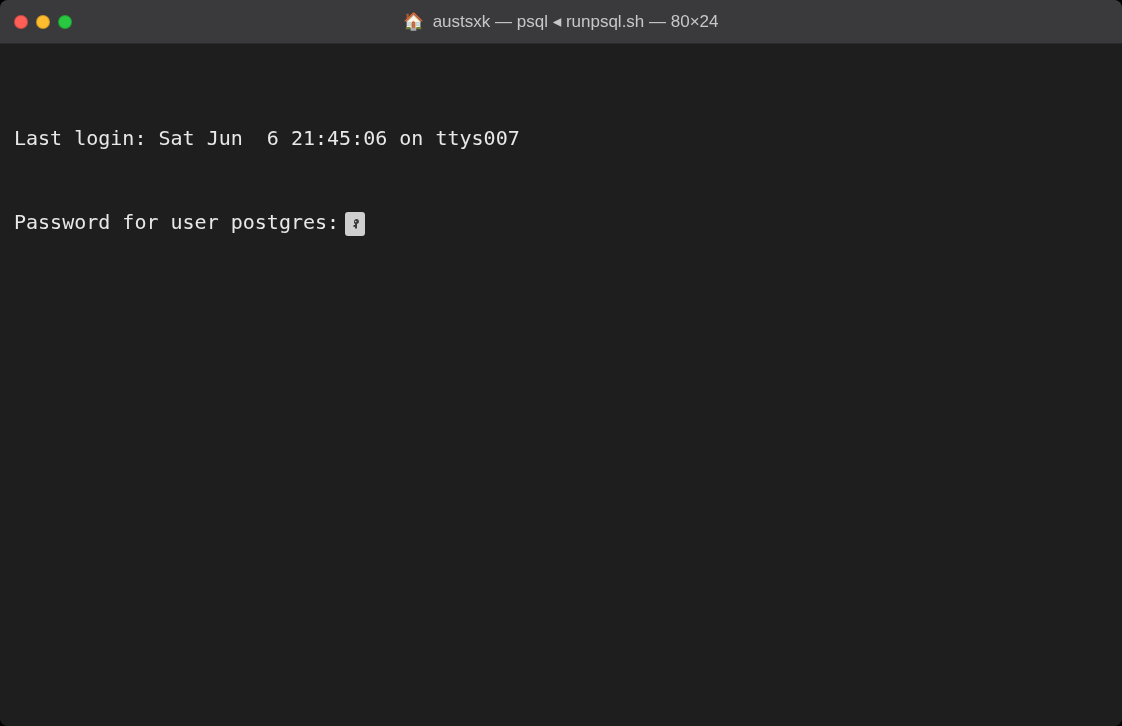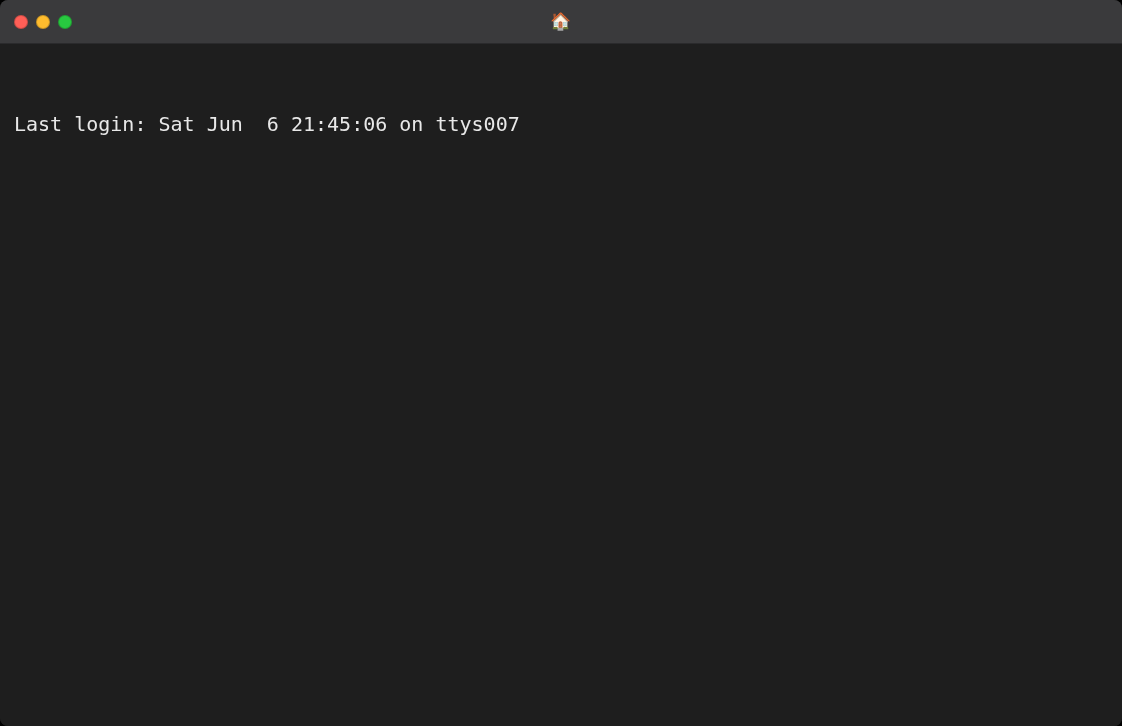--- a/index.html
+++ b/index.html
@@ -62,21 +62,21 @@
       font-weight: 500;
     }
     .home-icon {
       font-size: 16px;
       line-height: 1;
       color: #b0b0b2;
     }
     .terminal-body {
       flex: 1;
       background: #1e1e1e;
-      padding: 10px 14px;
+      padding: 24px 14px;
       font-size: 20px;
       line-height: 28px;
       color: #e8e8e8;
       white-space: pre;
       overflow: hidden;
     }
     .term-line {
       display: block;
     }
     .key-icon {
@@ -101,20 +101,24 @@
 <div class="window">
 
   <div class="title-bar">
     <div class="traffic-lights">
       <div class="traffic-light tl-close"></div>
       <div class="traffic-light tl-min"></div>
       <div class="traffic-light tl-max"></div>
     </div>
     <div class="title-wrap">
       <span class="home-icon">🏠</span>
+      <span>austsxk — psql ◂ runpsql.sh — 80×24</span>
     </div>
   </div>
 
   <div class="terminal-body">
     <span class="term-line">Last login: Sat Jun  6 21:45:06 on ttys007</span>
+    <span class="term-line"><span>Password for user postgres:</span><span class="key-icon"><svg viewBox="0 0 24 24" fill="#3a3a3c">
+            <path d="M7 14a5 5 0 1 1 4.9-6H21v4h-3v3h-4v-3h-2.1A5 5 0 0 1 7 14zm0-2a1.5 1.5 0 1 0 0-3 1.5 1.5 0 0 0 0 3z" transform="rotate(90 12 12)"></path>
+          </svg></span></span>
   </div>
 
 </div>
 
 </body></html>

